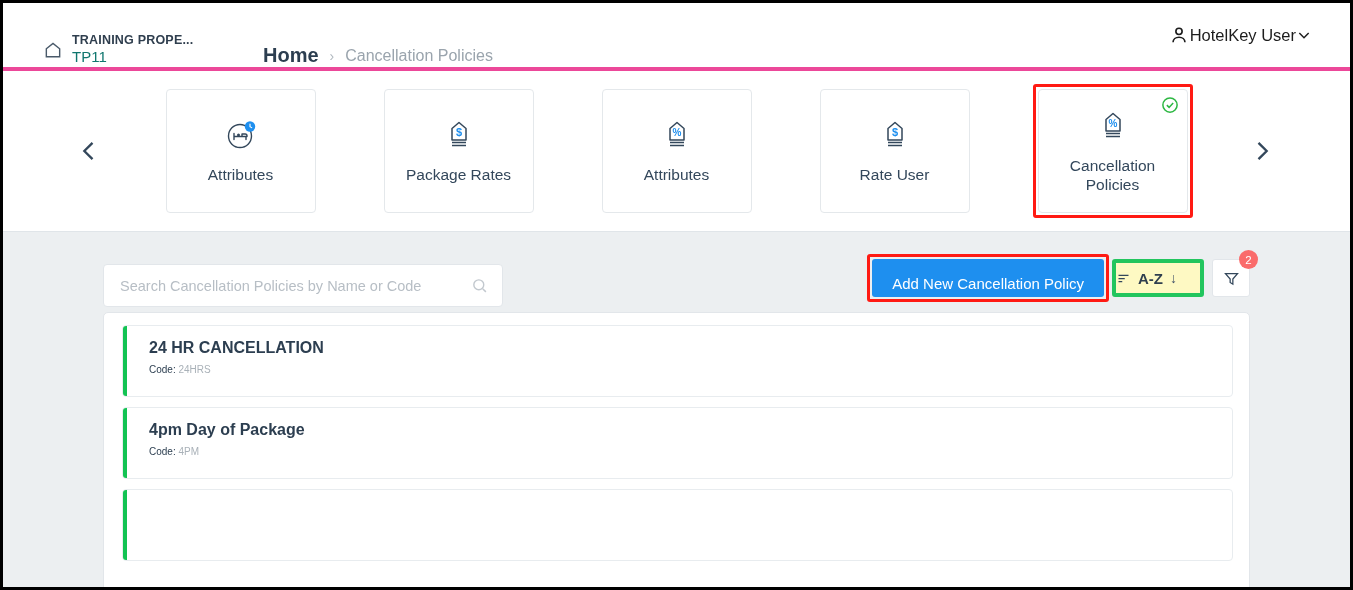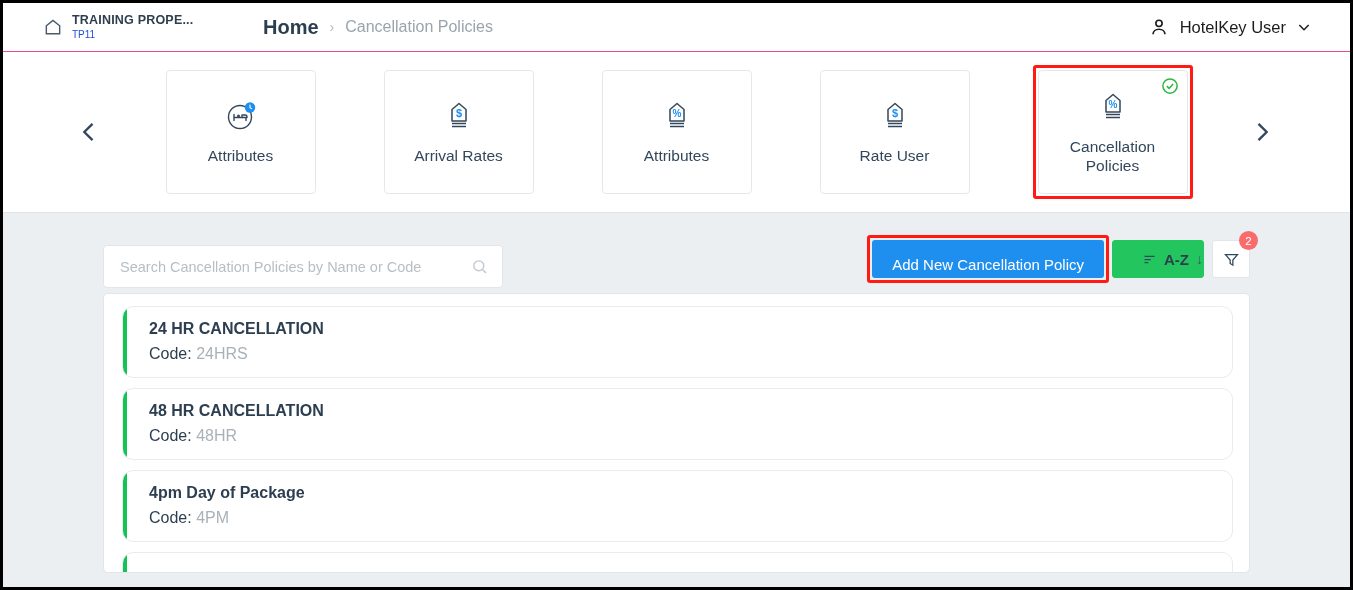--- a/index.html
+++ b/index.html
@@ -12,54 +12,54 @@
   #frame {
     position: relative;
     width: 1353px; height: 590px;
     border: 3px solid #000000;
     background: #eceff1;
     overflow: hidden;
   }
 
   
   .topbar {
-    height: 49px;
-    background: #ffffff;
-    border-bottom: 1px solid #ec4899;
+    height: 68px;
+    background: #ffffff;
+    border-bottom: 4px solid #ec4899;
     display: flex;
-    align-items: center;
+    align-items: flex-end;
     position: relative;
   }
   .property {
     display: flex;
     align-items: center;
     gap: 9px;
     padding-left: 40px;
     width: 250px;
   }
   .house-icon { width: 20px; height: 20px; color: #4a5a6a; flex: none; }
   .prop-text { display: flex; flex-direction: column; line-height: 1.25; }
   .prop-name {
     font-size: 12.5px; font-weight: 700; color: #2f3e4e;
     letter-spacing: .2px; white-space: nowrap;
   }
-  .prop-code { font-size: 10px; color: #1d4ed8; }
+  .prop-code { font-size: 15px; color: #0f766e; }
 
   .breadcrumb {
     display: flex; align-items: center; gap: 11px;
     margin-left: 10px;
   }
   .crumb-home { font-size: 20px; font-weight: 700; color: #2c3e50; }
   .crumb-sep { color: #b0b8bf; font-size: 14px; }
   .crumb-current { font-size: 16px; color: #9aa4ad; font-weight: 400; }
 
   .user-menu {
     position: absolute; right: 38px; top: 50%;
     transform: translateY(-50%);
-    display: flex; align-items: center; gap: 10px;
+    display: flex; align-items: center; 
   }
   .user-icon { width: 22px; height: 22px; color: #1d1d1d; }
   .user-name { font-size: 16.5px; color: #1d1d1d; }
   .user-caret { width: 16px; height: 16px; color: #1d1d1d; }
 
   
   .tilestrip {
     height: 161px;
     background: #ffffff;
     display: flex;
@@ -154,24 +154,24 @@
     font-family: "Liberation Sans", sans-serif;
     padding: 16px 20px;
     cursor: pointer;
     position: relative;
   }
   .primary-wrap { position: relative; display: inline-block; }
   .ring-btn { left: -5px; top: -5px; right: -5px; bottom: -5px; }
 
   .btn-sort {
     height: 38px; min-width: 92px;
-    background: #22c55e;
-    border: 1px solid #22c55e;
+    background: #fef9c3;
+    border: 4px solid #22c55e;
     border-radius: 3px;
-    display: flex; align-items: center; justify-content: flex-end;
+    display: flex; align-items: center; justify-content: flex-start;
     gap: 7px;
     font-size: 15px; font-weight: 700; color: #2f3e4e;
     cursor: pointer;
   }
   .sort-lines { width: 15px; height: 15px; color: #33475b; }
   .sort-down { font-size: 14px; font-weight: 400; color: #44546a; }
 
   .btn-filter {
     position: relative;
     width: 38px; height: 38px;
@@ -199,35 +199,35 @@
     border-radius: 5px;
     height: 280px;
     overflow: hidden;
     padding: 12px 16px 0 18px;
   }
   .policy-row {
     position: relative;
     height: 72px;
     background: #ffffff;
     border: 1px solid #e8ecef;
-    border-radius: 11px;
+    border-radius: 4px;
     margin-bottom: 10px;
     padding: 13px 0 0 26px;
     overflow: hidden;
   }
   .row-accent {
     position: absolute; left: 0; top: 0;
     width: 4px; height: 100%;
     background: #13c353;
   }
   .policy-name {
     font-size: 16px; font-weight: 700; color: #2c3e50;
     margin-bottom: 7px;
   }
-  .policy-code { font-size: 16px; color: #2c3e50; }
+  .policy-code { font-size: 10px; color: #2c3e50; }
   .policy-code .code-val { color: #a9b1b8; }
 </style>
 </head>
 <body>
 
 <div id="frame">
 
   <div class="topbar">
 
     <div class="property">
@@ -280,21 +280,21 @@
       </div>
 
       <div class="tile">
         <div class="tile-icon">
           <svg width="30" height="36" viewBox="0 0 30 36" fill="none">
             <path d="M8 11.5L15 5.5l7 6V23H8z" stroke="#33475b" stroke-width="1.5" stroke-linejoin="round"></path>
             <path d="M8 25.5h14M8 28.5h14" stroke="#33475b" stroke-width="1.5"></path>
             <text x="15" y="19" font-size="11" font-weight="bold" fill="#1e8fef" text-anchor="middle" font-family="Liberation Sans, sans-serif">$</text>
           </svg>
         </div>
-        <span class="tile-label">Arrival Rates</span>
+        <span class="tile-label">Package Rates</span>
       </div>
 
       <div class="tile">
         <div class="tile-icon">
           <svg width="30" height="36" viewBox="0 0 30 36" fill="none">
             <path d="M8 11.5L15 5.5l7 6V23H8z" stroke="#33475b" stroke-width="1.5" stroke-linejoin="round"></path>
             <path d="M8 25.5h14M8 28.5h14" stroke="#33475b" stroke-width="1.5"></path>
             <text x="15" y="19" font-size="10" font-weight="bold" fill="#1e8fef" text-anchor="middle" font-family="Liberation Sans, sans-serif">%</text>
           </svg>
         </div>
@@ -376,28 +376,20 @@
 
       <div class="policy-row">
         <span class="row-accent"></span>
         <div class="policy-name">24 HR CANCELLATION</div>
         <div class="policy-code">
           <span>Code:</span>
           <span class="code-val">24HRS</span>
         </div>
       </div>
 
-      <div class="policy-row">
-        <span class="row-accent"></span>
-        <div class="policy-name">48 HR CANCELLATION</div>
-        <div class="policy-code">
-          <span>Code:</span>
-          <span class="code-val">48HR</span>
-        </div>
-      </div>
 
       <div class="policy-row">
         <span class="row-accent"></span>
         <div class="policy-name">4pm Day of Package</div>
         <div class="policy-code">
           <span>Code:</span>
           <span class="code-val">4PM</span>
         </div>
       </div>
 

